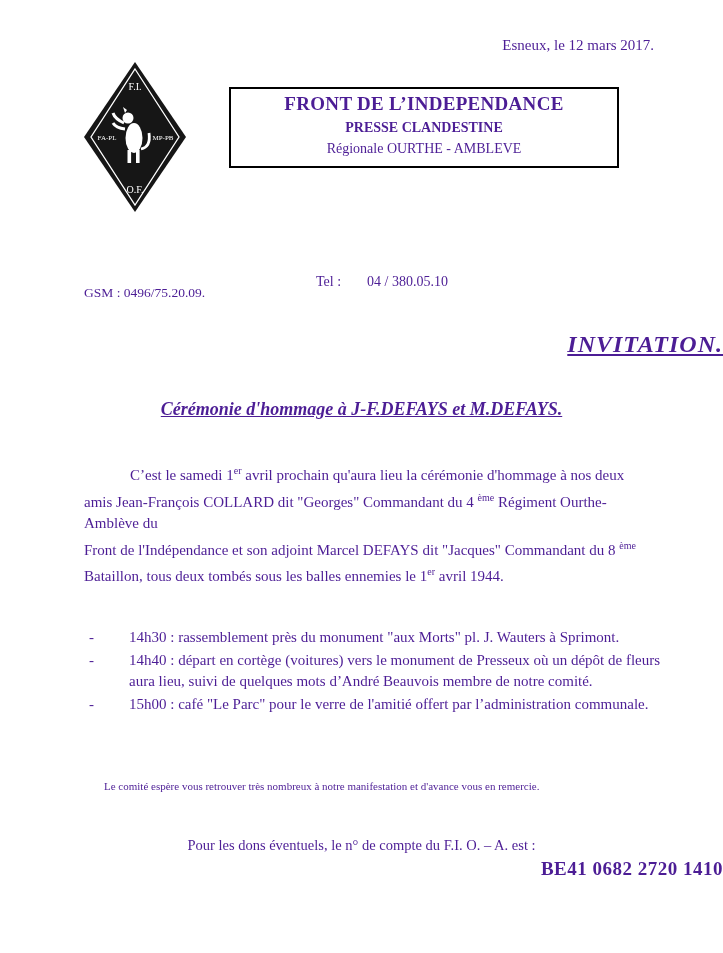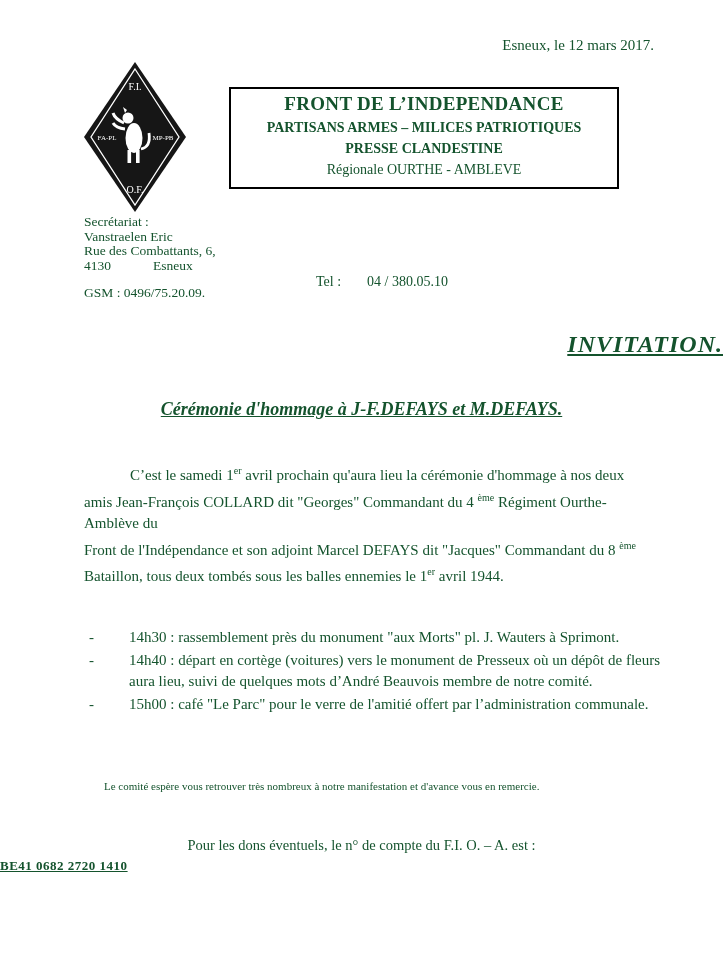--- a/index.html
+++ b/index.html
@@ -1,21 +1,21 @@
 <!DOCTYPE html>
 <html><head>
 <meta charset="utf-8">
 <title>Document</title>
 <style>
   * { box-sizing: border-box; }
   html, body { margin:0; padding:0; background:#ffffff; }
   .page {
     position: relative;
     width: 723px; height: 953px;
-    background: #ffffff; color: #14532d;
+    background: #ffffff; color: #4c1d95;
     font-family: "Liberation Serif", "DejaVu Serif", serif;
     overflow: hidden;
   }
   .date { position:absolute; top:37px; right:69px; font-size:15px; }
 
   .logo { position:absolute; left:83px; top:61px; width:104px; height:152px; }
   .logo svg { display:block; width:100%; height:100%; }
 
   .header-box {
     position:absolute; left:229px; top:87px; width:390px;
@@ -50,21 +50,21 @@
   .prog-heading { position:absolute; left:84px; top:596px; font-size:15px; text-decoration:underline; }
 
   .prog-list { position:absolute; left:89px; top:627px; width:572px; font-size:15px; line-height:21.5px; }
   .prog-item { display:flex; margin-bottom:1px; }
   .dash { flex:0 0 40px; }
   .item-text { flex:1; }
 
   .closing { position:absolute; left:88px; top:759px; width:566px; font-size:11px; line-height:22px; margin:16px; }
 
   .dons { position:absolute; top:837px; left:0; width:100%; text-align:center; font-size:14.5px; }
-  .account { position:absolute; top:858px; left:0; width:100%; text-align:left; font-size:13px; font-weight:bold; letter-spacing:0.5px;text-decoration:underline; }
+  .account { position:absolute; top:858px; left:0; width:100%; text-align:right; font-size:19px; font-weight:bold; letter-spacing:0.5px; }
 </style>
 </head>
 <body>
 
 <div class="page">
 
   <div class="date">Esneux, le 12 mars 2017.</div>
 
   <div class="logo">
     <svg viewBox="0 0 104 152">
@@ -82,33 +82,24 @@
         <path d="M42,68 Q33,67 30,62" stroke="#ffffff" stroke-width="3" fill="none"></path>
         <rect x="44.5" y="89" width="3.6" height="13"></rect>
         <rect x="53" y="89" width="3.6" height="13"></rect>
         <path d="M58,88 Q68,86 66,72" stroke="#ffffff" stroke-width="2.8" fill="none"></path>
       </g>
     </svg>
   </div>
 
   <div class="header-box">
     <div class="hb1">FRONT DE L’INDEPENDANCE</div>
-    <div class="hb2">PARTISANS ARMES – MILICES PATRIOTIQUES</div>
     <div class="hb2">PRESSE CLANDESTINE</div>
     <div class="hb3">Régionale OURTHE - AMBLEVE</div>
   </div>
 
-  <div class="contact">
-    <div>Secrétariat :</div>
-    <div>Vanstraelen Eric</div>
-    <div>Rue des Combattants, 6,</div>
-    <div>
-      <span>4130</span><span class="city">Esneux</span>
-    </div>
-  </div>
 
   <div class="gsm">GSM : 0496/75.20.09.</div>
 
   <div class="tel">
     <span>Tel :</span><span class="tel-num">04 / 380.05.10</span>
   </div>
 
   <div class="title">INVITATION.</div>
 
   <div class="subtitle">Cérémonie d'hommage à J-F.DEFAYS et M.DEFAYS.</div>

